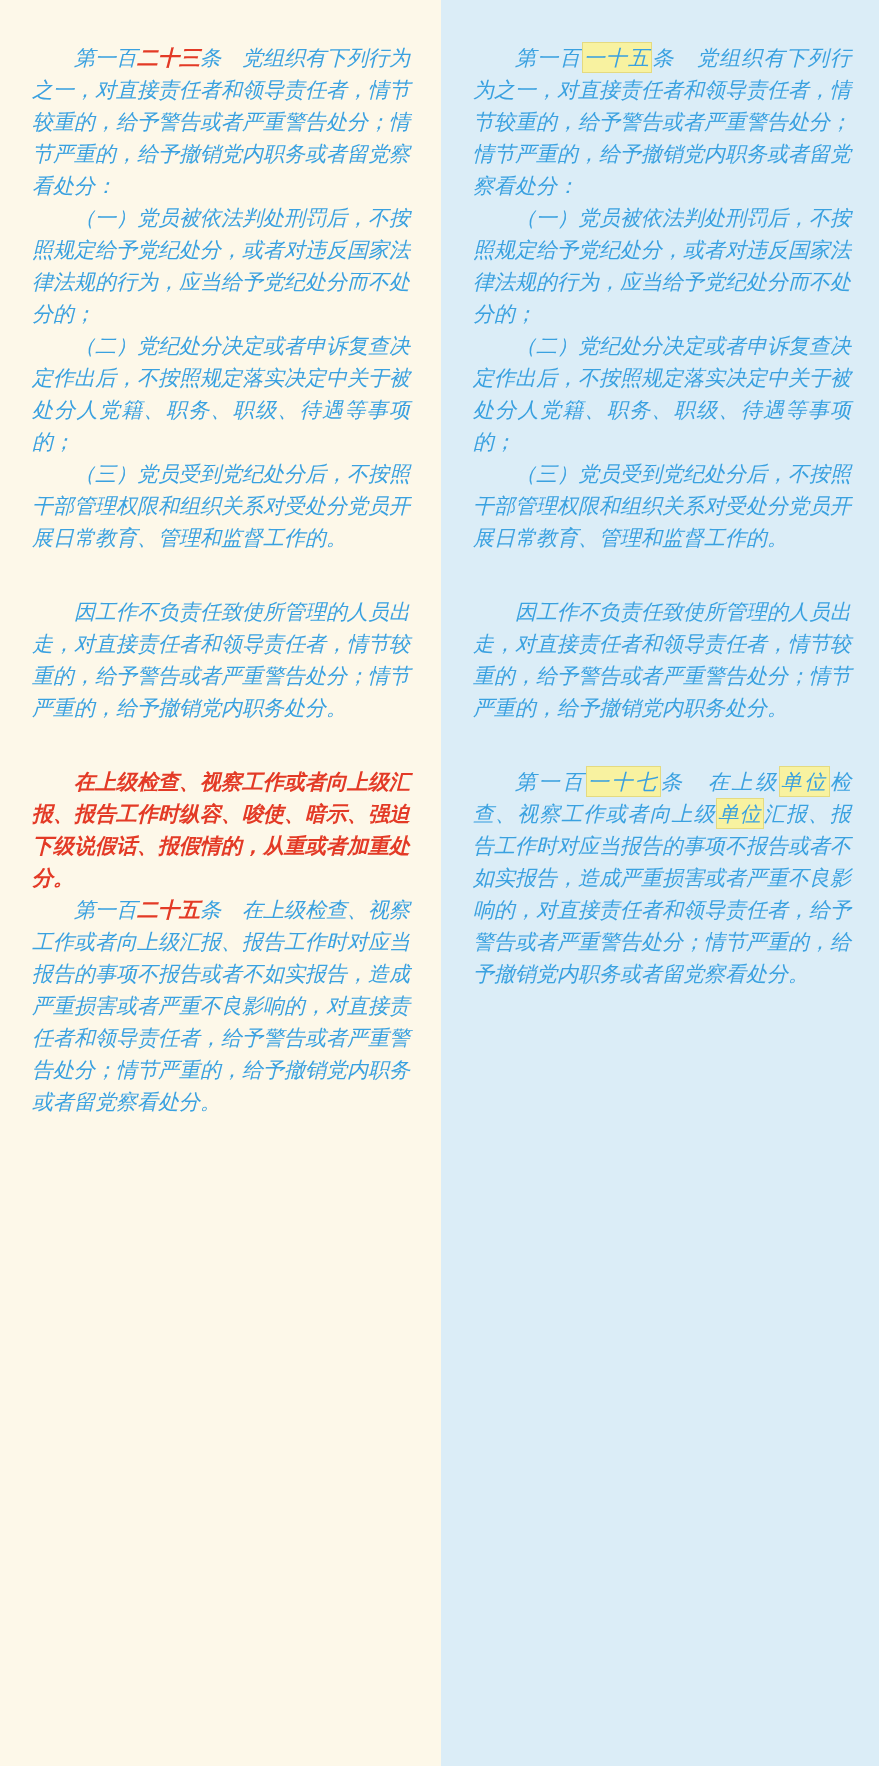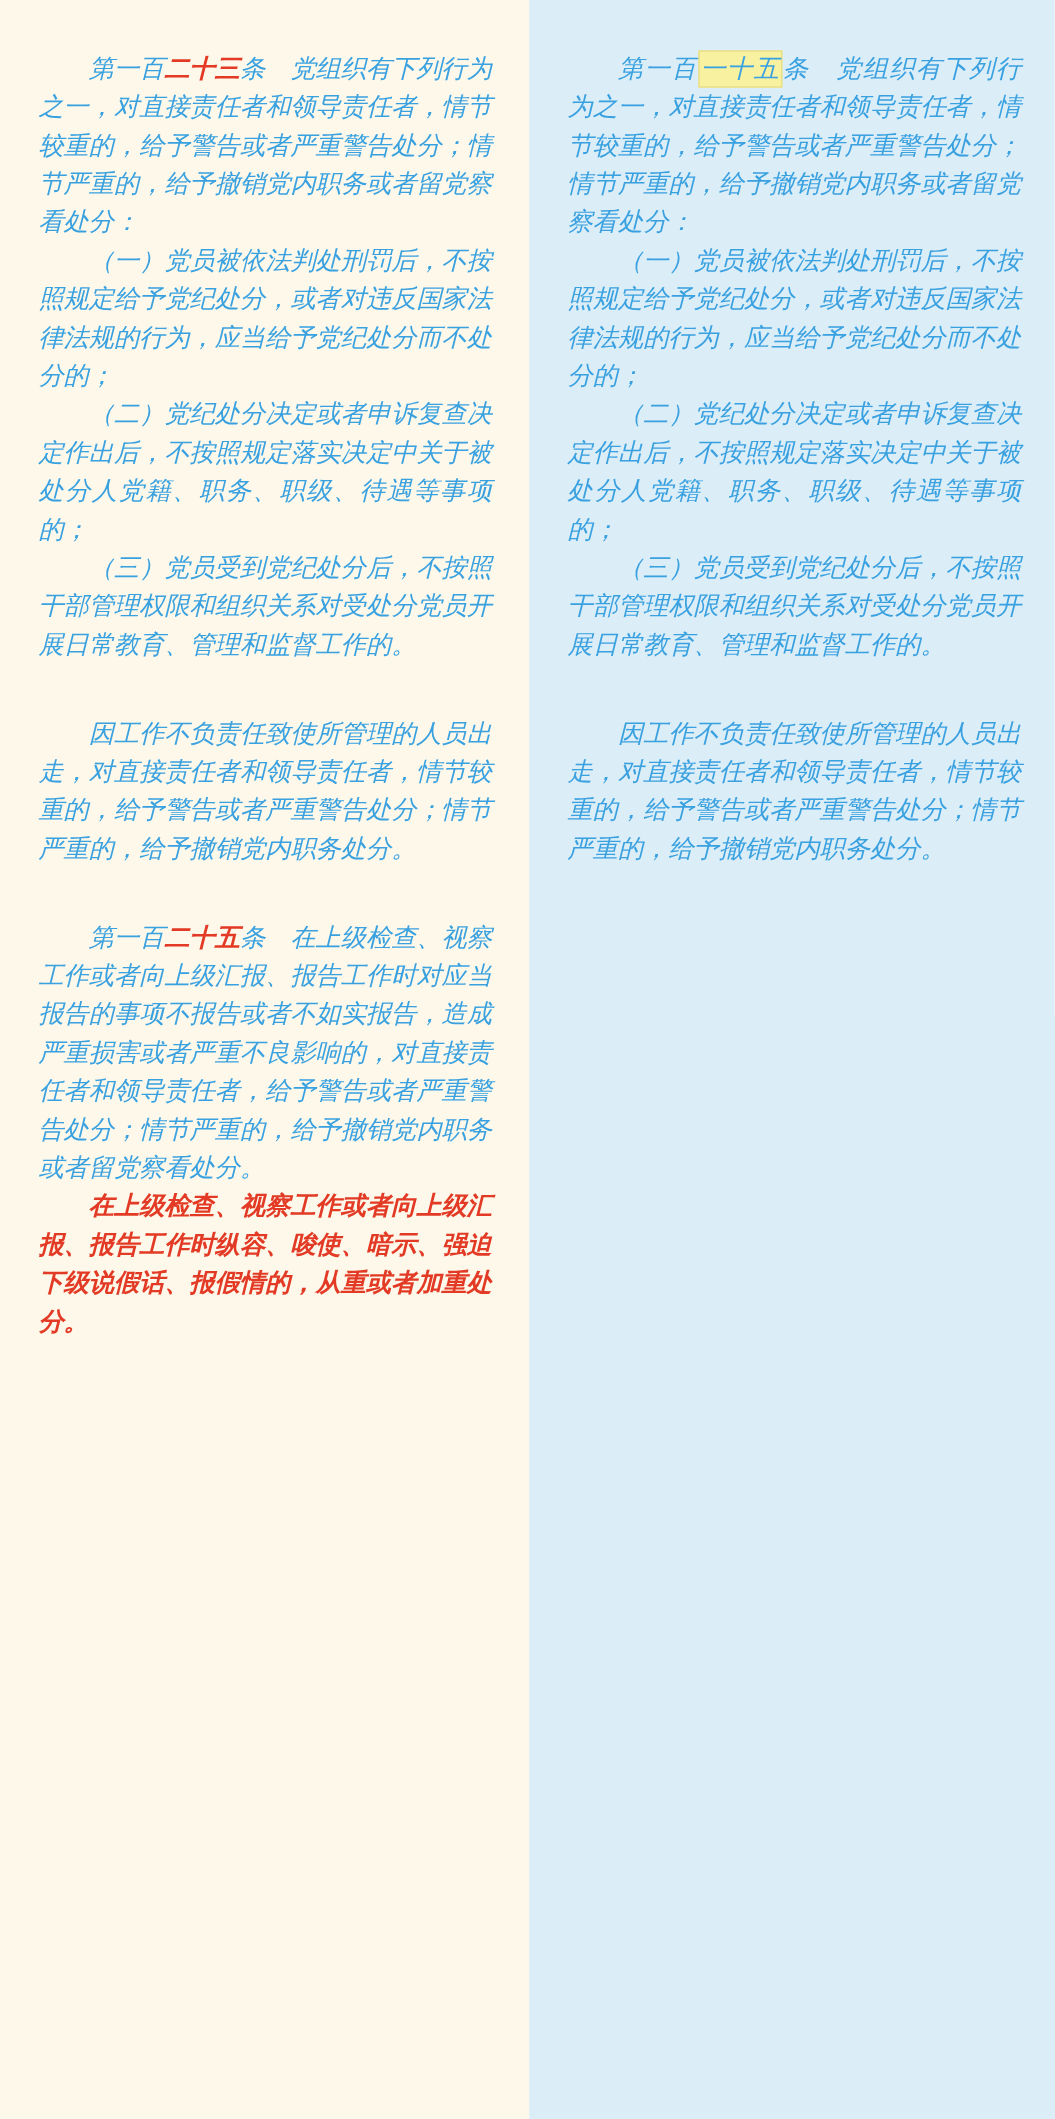--- a/index.html
+++ b/index.html
@@ -66,35 +66,38 @@
       <p class="para">（一）党员被依法判处刑罚后，不按照规定给予党纪处分，或者对违反国家法律法规的行为，应当给予党纪处分而不处分的；</p>
       <p class="para">（二）党纪处分决定或者申诉复查决定作出后，不按照规定落实决定中关于被处分人党籍、职务、职级、待遇等事项的；</p>
       <p class="para">（三）党员受到党纪处分后，不按照干部管理权限和组织关系对受处分党员开展日常教育、管理和监督工作的。</p>
     </div>
 
     <div class="article">
       <p class="para">因工作不负责任致使所管理的人员出走，对直接责任者和领导责任者，情节较重的，给予警告或者严重警告处分；情节严重的，给予撤销党内职务处分。</p>
     </div>
 
     <div class="article">
+      <p class="para para-added">在上级检查、视察工作或者向上级汇报、报告工作时纵容、唆使、暗示、强迫下级说假话、报假情的，从重或者加重处分。</p>
       <p class="para"><span>第一百</span><span class="red-bold">二十五</span><span>条　在上级检查、视察工作或者向上级汇报、报告工作时对应当报告的事项不报告或者不如实报告，造成严重损害或者严重不良影响的，对直接责任者和领导责任者，给予警告或者严重警告处分；情节严重的，给予撤销党内职务或者留党察看处分。</span></p>
-      <p class="para para-added">在上级检查、视察工作或者向上级汇报、报告工作时纵容、唆使、暗示、强迫下级说假话、报假情的，从重或者加重处分。</p>
     </div>
 
   </div>
 
   <div class="col col-right">
 
     <div class="article">
       <p class="para"><span>第一百</span><span class="hl">一十五</span><span>条　党组织有下列行为之一，对直接责任者和领导责任者，情节较重的，给予警告或者严重警告处分；情节严重的，给予撤销党内职务或者留党察看处分：</span></p>
       <p class="para">（一）党员被依法判处刑罚后，不按照规定给予党纪处分，或者对违反国家法律法规的行为，应当给予党纪处分而不处分的；</p>
       <p class="para">（二）党纪处分决定或者申诉复查决定作出后，不按照规定落实决定中关于被处分人党籍、职务、职级、待遇等事项的；</p>
       <p class="para">（三）党员受到党纪处分后，不按照干部管理权限和组织关系对受处分党员开展日常教育、管理和监督工作的。</p>
     </div>
 
     <div class="article">
       <p class="para">因工作不负责任致使所管理的人员出走，对直接责任者和领导责任者，情节较重的，给予警告或者严重警告处分；情节严重的，给予撤销党内职务处分。</p>
     </div>
 
+    <div class="article">
+      <p class="para"><span>第一百</span><span class="hl">一十七</span><span>条　在上级</span><span class="hl">单位</span><span>检查、视察工作或者向上级</span><span class="hl">单位</span><span>汇报、报告工作时对应当报告的事项不报告或者不如实报告，造成严重损害或者严重不良影响的，对直接责任者和领导责任者，给予警告或者严重警告处分；情节严重的，给予撤销党内职务或者留党察看处分。</span></p>
+    </div>
 
   </div>
 
 </div>
 
 </body></html>

